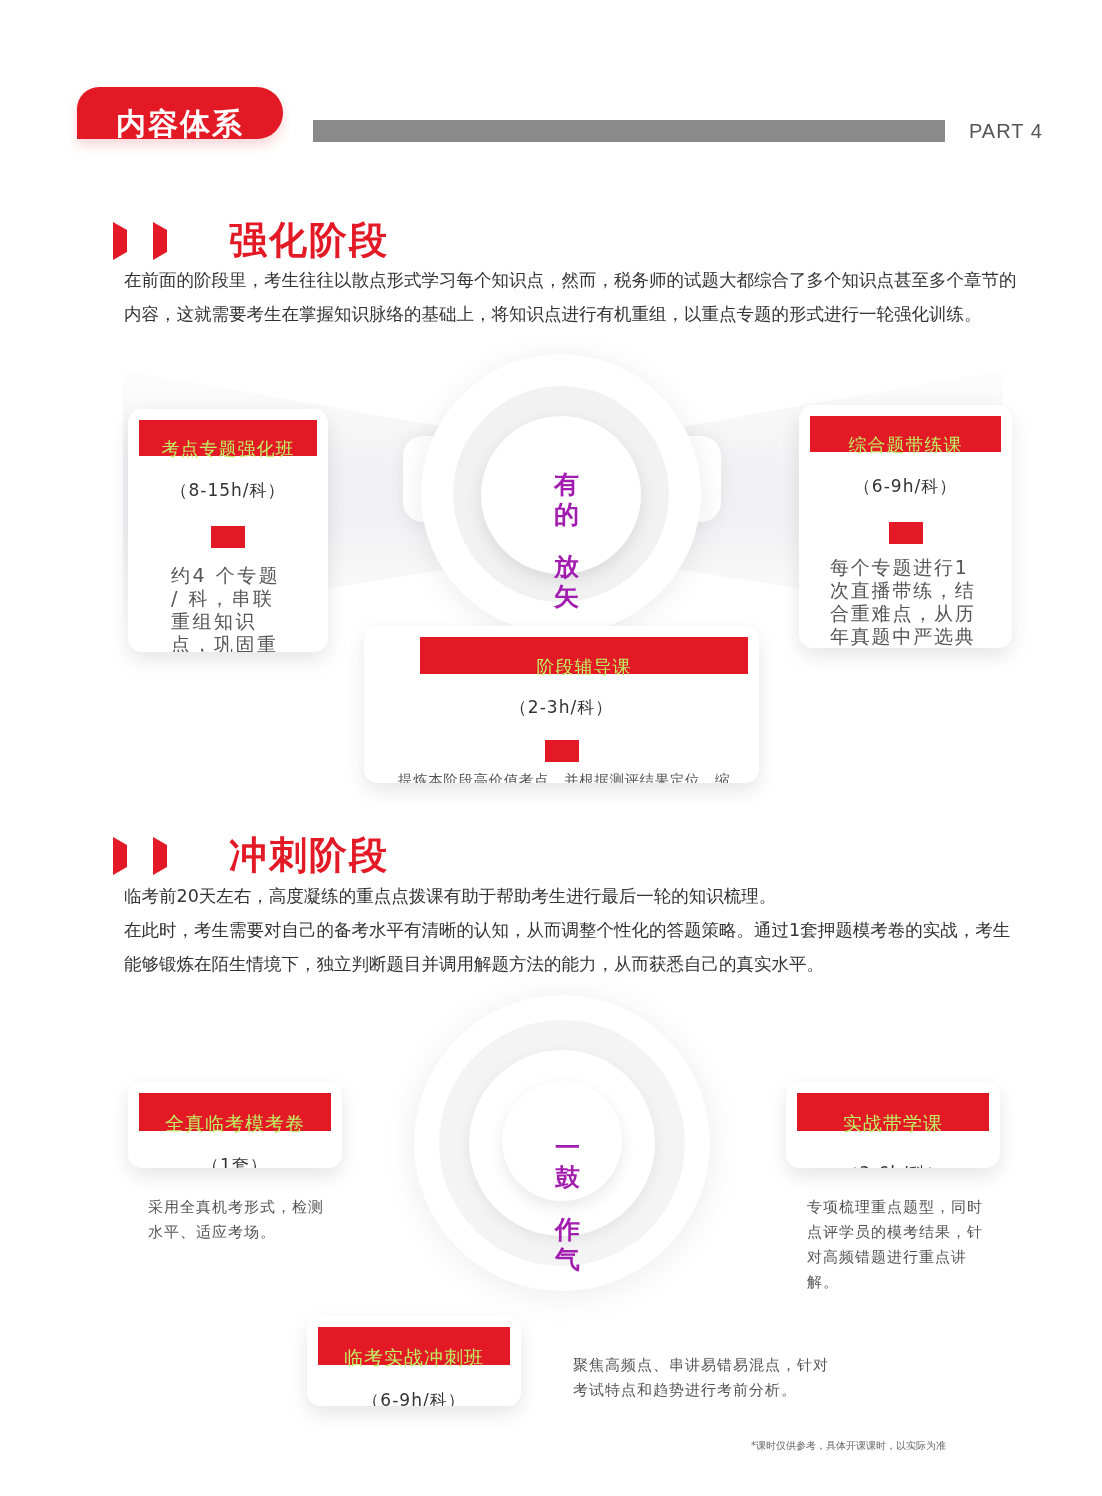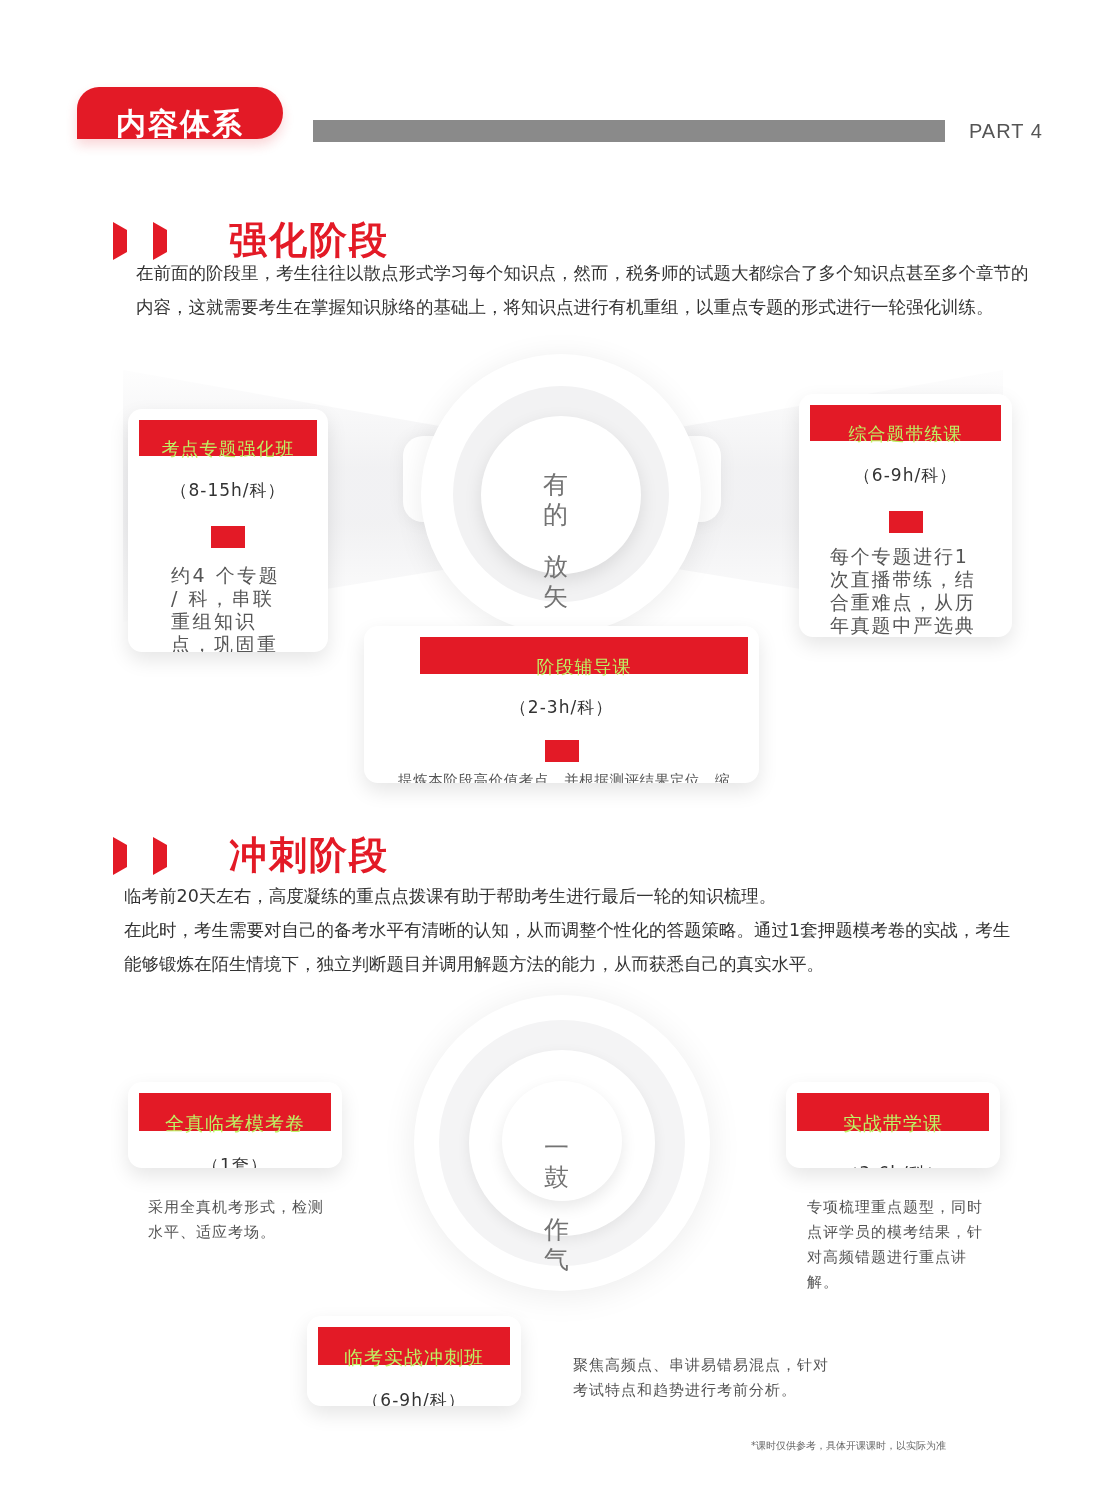--- a/index.html
+++ b/index.html
@@ -31,60 +31,60 @@
     }
     .ring { position: absolute; border-radius: 50%; }
     .bracket { position: absolute; background: #fff; box-shadow: 0 0 18px rgba(0,0,0,0.06); }
 
     .card { position: absolute; background: #fff; border-radius: 14px; box-shadow: 0 8px 20px rgba(0,0,0,0.10); overflow: hidden; }
     .card-head { background: #e31a26; color: #bef264; text-align: center; font-size: 18px; letter-spacing: 1px; }
     .card-hours { text-align: center; color: #333; font-size: 17px; letter-spacing: 1px; }
     .card-bar { width: 34px; height: 4px; background: #e31a26; margin: 0 auto; }
     .card-desc { font-size: 19px; color: #555; line-height: 23px; letter-spacing: 2.5px; }
 
-    .center-text { position: absolute; color: #737373; font-size: 25px; font-weight: normal; line-height: 30px; text-align: left; }
+    .center-text { position: absolute; color: #a21caf; font-size: 25px; font-weight: bold; line-height: 30px; text-align: right; }
 
     .plain-desc { position: absolute; font-size: 15px; color: #555; line-height: 25px; letter-spacing: 1px; }
     .footnote { position: absolute; left: 729px; top: 1417px; font-size: 10px; color: #666; }
   </style>
 </head>
 <body>
 
 <div class="header-tab">内容体系</div>
 <div class="header-line"></div>
 <div class="part-label">PART 4</div>
 
 <div class="section-title" style="top:182px;">
   <span class="arrows">
       <span class="tri"></span>
       <span class="tri"></span>
     </span>
   <span class="title">强化阶段</span>
 </div>
-<div class="para" style="top:234px;margin-left:12px;">在前面的阶段里，考生往往以散点形式学习每个知识点，然而，税务师的试题大都综合了多个知识点甚至多个章节的内容，这就需要考生在掌握知识脉络的基础上，将知识点进行有机重组，以重点专题的形式进行一轮强化训练。</div>
+<div class="para" style="top:241px;">在前面的阶段里，考生往往以散点形式学习每个知识点，然而，税务师的试题大都综合了多个知识点甚至多个章节的内容，这就需要考生在掌握知识脉络的基础上，将知识点进行有机重组，以重点专题的形式进行一轮强化训练。</div>
 
 <div class="diag1-bg"></div>
 <div class="bracket" style="left:392px; top:425px; width:40px; height:86px; border-radius:20px 0 0 20px;"></div>
 <div class="bracket" style="left:670px; top:425px; width:40px; height:86px; border-radius:0 20px 20px 0;"></div>
 <div class="ring" style="left:410px; top:343px; width:280px; height:280px; background:#fff; box-shadow:0 4px 30px rgba(0,0,0,0.08);"></div>
 <div class="ring" style="left:442px; top:375px; width:216px; height:216px; background:#f2f2f3;"></div>
 <div class="ring" style="left:470px; top:405px; width:160px; height:158px; background:#fff; box-shadow:0 6px 18px rgba(0,0,0,0.10);"></div>
 <div class="center-text" style="left:510px; top:437px; width:80px;">
   <div>有的</div>
   <div>放矢</div>
 </div>
 
 <div class="card" style="left:117px; top:398px; width:200px; height:243px;">
   <div class="card-head" style="height:36px; line-height:36px;">考点专题强化班</div>
   <div class="card-hours" style="margin-top:12px;">（8-15h/科）</div>
   <div class="card-bar" style="margin-top:13px;"></div>
   <div class="card-desc" style="padding:16px 28px 0 32px;">约4 个专题 / 科，串联重组知识点，巩固重难点，查漏补缺。</div>
 </div>
 
-<div class="card" style="left:788px; top:383px; width:213px; height:243px;">
+<div class="card" style="left:788px; top:394px; width:213px; height:243px;">
   <div class="card-head" style="height:36px; line-height:36px;">综合题带练课</div>
   <div class="card-hours" style="margin-top:12px;">（6-9h/科）</div>
   <div class="card-bar" style="margin-top:13px;"></div>
   <div class="card-desc" style="padding:12px 14px 0 20px; letter-spacing:1.8px;">每个专题进行1次直播带练，结合重难点，从历年真题中严选典型题，讲解解题思路，演练解题步骤，提升考生的答题技巧。</div>
 </div>
 
 <div class="card" style="left:353px; top:615px; width:395px; height:157px;">
   <div class="card-head" style="height:37px; line-height:37px;margin-left:45px;">阶段辅导课</div>
   <div class="card-hours" style="margin-top:11px;">（2-3h/科）</div>
   <div class="card-bar" style="margin-top:10px;"></div>

